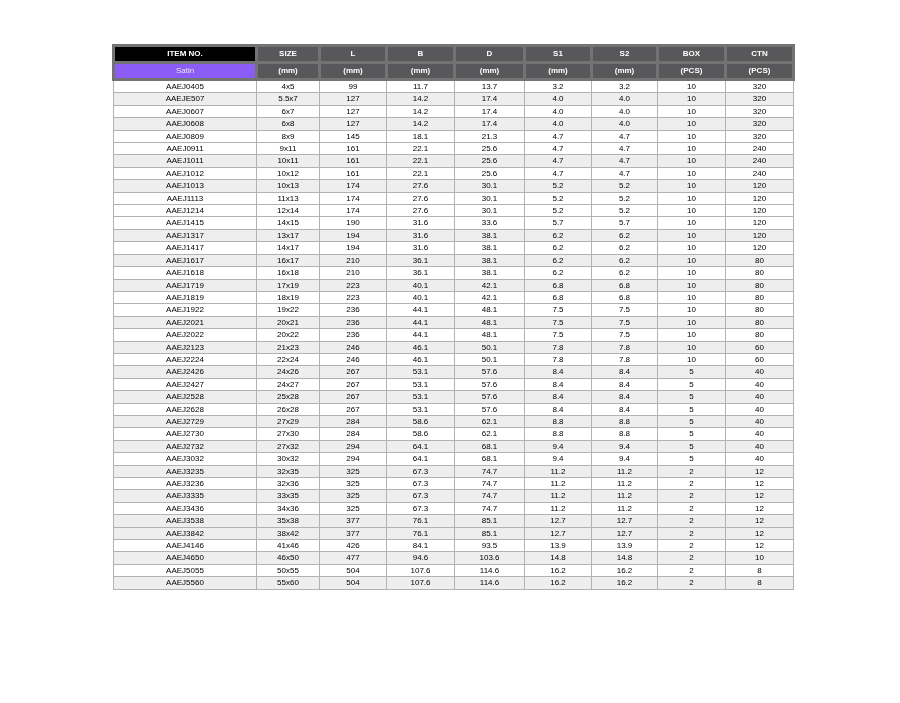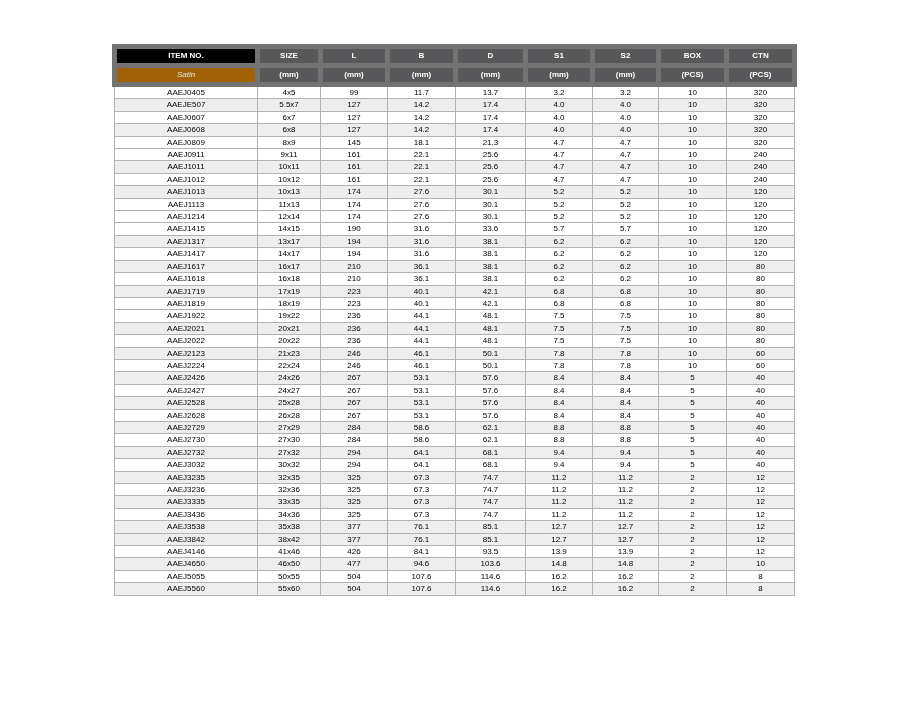--- a/index.html
+++ b/index.html
@@ -28,32 +28,31 @@
   }
   table.spec thead th {
     background: #58585a;
     color: #ffffff;
     font-size: 8px;
     font-weight: bold;
     height: 14px;
     line-height: 14px;
     padding: 0;
     text-align: center;
-    border: 5px solid #737373;
+    border: 3px solid #737373;
     overflow: hidden;
     white-space: nowrap;
   }
   table.spec thead th.item-no-header {
     background: #000000;
   }
   table.spec thead th.satin-header {
-    background: #a16207;
+    background: #8b5cf6;
     color: #e8e8e8;
     font-weight: normal;
-    font-style: italic;
   }
   table.spec tbody td {
     font-size: 8px;
     color: #000000;
     height: 11.4px;
     line-height: 11.4px;
     padding: 0;
     text-align: center;
     border: 1px solid #b2b2b2;
     background: #ffffff;

